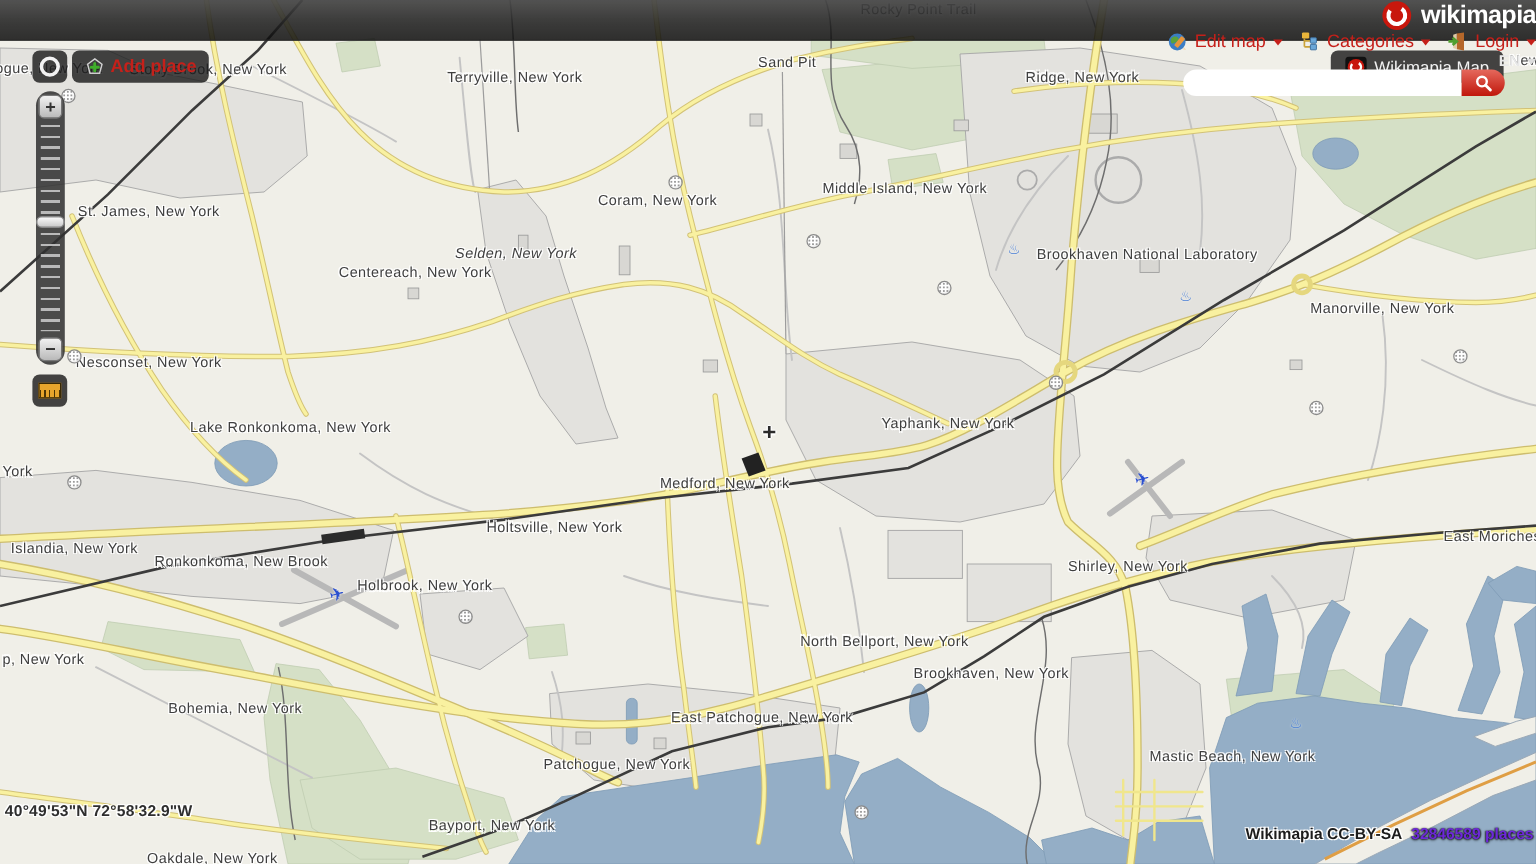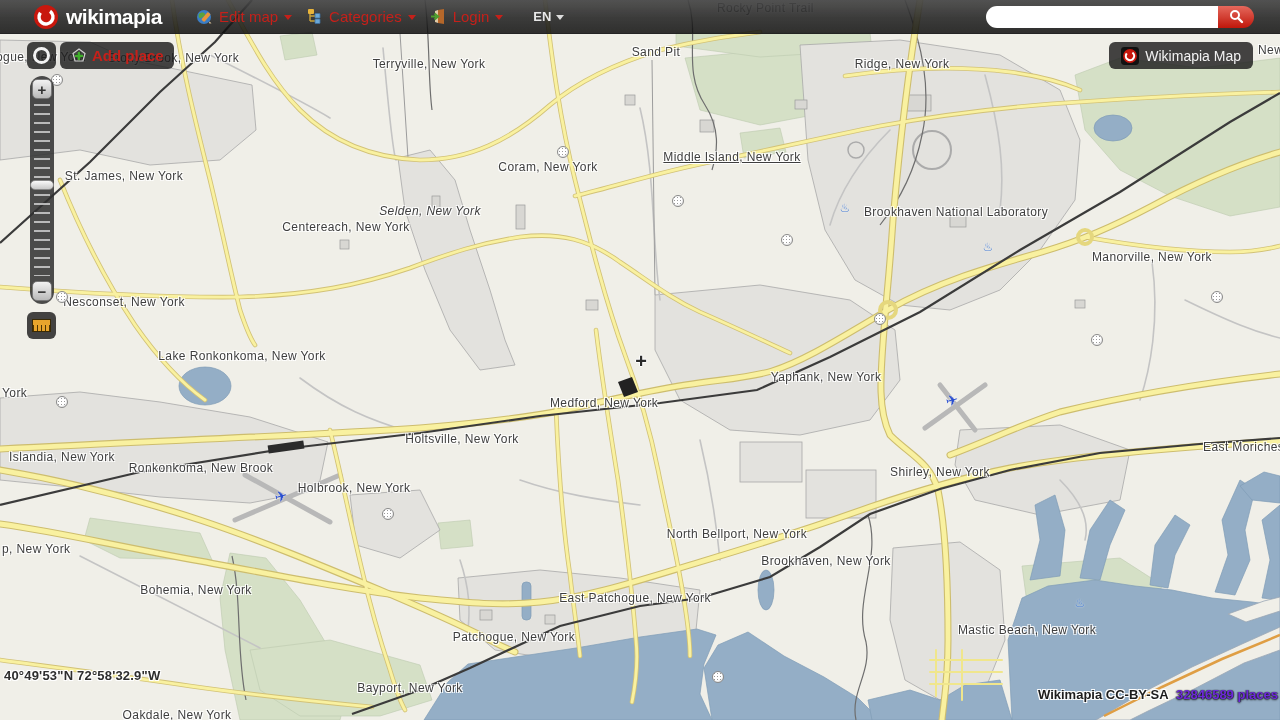--- a/index.html
+++ b/index.html
@@ -37,23 +37,23 @@
   .plane{position:absolute;color:#2a4fd0;font-size:15px;z-index:2;line-height:1;
     transform:translate(-50%,-50%) rotate(-15deg);text-shadow:0 0 2px #fff;}
   .fountain{position:absolute;color:#4a7fd4;font-size:12px;z-index:2;line-height:1;
     transform:translate(-50%,-50%);text-shadow:0 0 2px #fff;}
   #crosshair{position:absolute;left:641px;top:361px;z-index:3;color:#2b2b2b;font-size:20px;
     font-weight:bold;line-height:1;transform:translate(-50%,-50%);
     text-shadow:-1px 0 0 #fff,1px 0 0 #fff,0 -1px 0 #fff,0 1px 0 #fff;}
 
   
   #topbar{position:absolute;left:0;top:0;width:1280px;height:33px;z-index:10;
-    display:flex;align-items:center;
+    display:flex;align-items:flex-end;
     background:linear-gradient(to bottom,rgba(72,72,72,.94),rgba(34,34,34,.88) 55%,rgba(10,10,10,.84));
-    border-bottom:1px solid rgba(0,0,0,.55);}
+    border-bottom:1px solid rgba(0,0,0,.55);flex-direction:column;}
   #logo{display:flex;align-items:center;gap:7px;margin-left:33px;cursor:pointer;}
   #logo .logo-text{color:#fff;font-size:21px;font-weight:bold;letter-spacing:-.5px;}
   .menu{display:flex;align-items:center;margin-left:34px;gap:14px;}
   .menu-item{display:flex;align-items:center;gap:6px;color:#c5201a;font-size:15px;cursor:pointer;}
   .caret{width:0;height:0;border-left:4px solid transparent;border-right:4px solid transparent;
     border-top:5px solid currentColor;margin-top:2px;}
   .lang{color:#e8e8e8;font-size:13px;font-weight:bold;display:flex;align-items:center;gap:5px;
     margin-left:30px;cursor:pointer;}
   #search{margin-left:auto;margin-right:26px;display:flex;height:22px;}
   #search input{width:212px;height:22px;border:none;outline:none;border-radius:12px 0 0 12px;
@@ -268,28 +268,28 @@
 <div id="map-overlay">
     <div class="map-label left" style="left: 717px; top: 8px;">Rocky Point Trail</div>
     <div class="map-label left" style="left: -4px; top: 57px;">ogue, New York</div>
     <div class="map-label left" style="left: 108px; top: 58px;">Stony Brook, New York</div>
     <div class="map-label" style="left: 429px; top: 64px;">Terryville, New York</div>
     <div class="map-label" style="left: 656px; top: 52px;">Sand Pit</div>
     <div class="map-label" style="left: 902px; top: 64px;">Ridge, New York</div>
     <div class="map-label left" style="left: 1258px; top: 50px;">New</div>
     <div class="map-label" style="left: 124px; top: 176px;">St. James, New York</div>
     <div class="map-label" style="left: 548px; top: 167px;">Coram, New York</div>
-    <div class="map-label" style="left: 732px; top: 157px; text-decoration: underline;">Middle Island, New York</div>
+    <div class="map-label" style="left: 754px; top: 157px;">Middle Island, New York</div>
     <div class="map-label" style="left: 956px; top: 212px;">Brookhaven National Laboratory</div>
     <div class="map-label" style="left: 430px; top: 211px; font-style: italic;">Selden, New York</div>
     <div class="map-label" style="left: 346px; top: 227px;">Centereach, New York</div>
     <div class="map-label" style="left: 1152px; top: 257px;">Manorville, New York</div>
     <div class="map-label" style="left: 124px; top: 302px;">Nesconset, New York</div>
     <div class="map-label" style="left: 242px; top: 356px;">Lake Ronkonkoma, New York</div>
-    <div class="map-label" style="left: 826px; top: 353px; margin-top: 24px;">Yaphank, New York</div>
+    <div class="map-label" style="left: 790px; top: 353px;">Yaphank, New York</div>
     <div class="map-label" style="left: 604px; top: 403px;">Medford, New York</div>
     <div class="map-label" style="left: 462px; top: 439px;">Holtsville, New York</div>
     <div class="map-label left" style="left: 2px; top: 393px;">York</div>
     <div class="map-label" style="left: 62px; top: 457px;">Islandia, New York</div>
     <div class="map-label" style="left: 201px; top: 468px;">Ronkonkoma, New Brook</div>
     <div class="map-label" style="left: 354px; top: 488px;">Holbrook, New York</div>
     <div class="map-label" style="left: 940px; top: 472px;">Shirley, New York</div>
     <div class="map-label left" style="left: 1203px; top: 447px;">East Moriches</div>
     <div class="map-label" style="left: 737px; top: 534px;">North Bellport, New York</div>
     <div class="map-label" style="left: 826px; top: 561px;">Brookhaven, New York</div>

